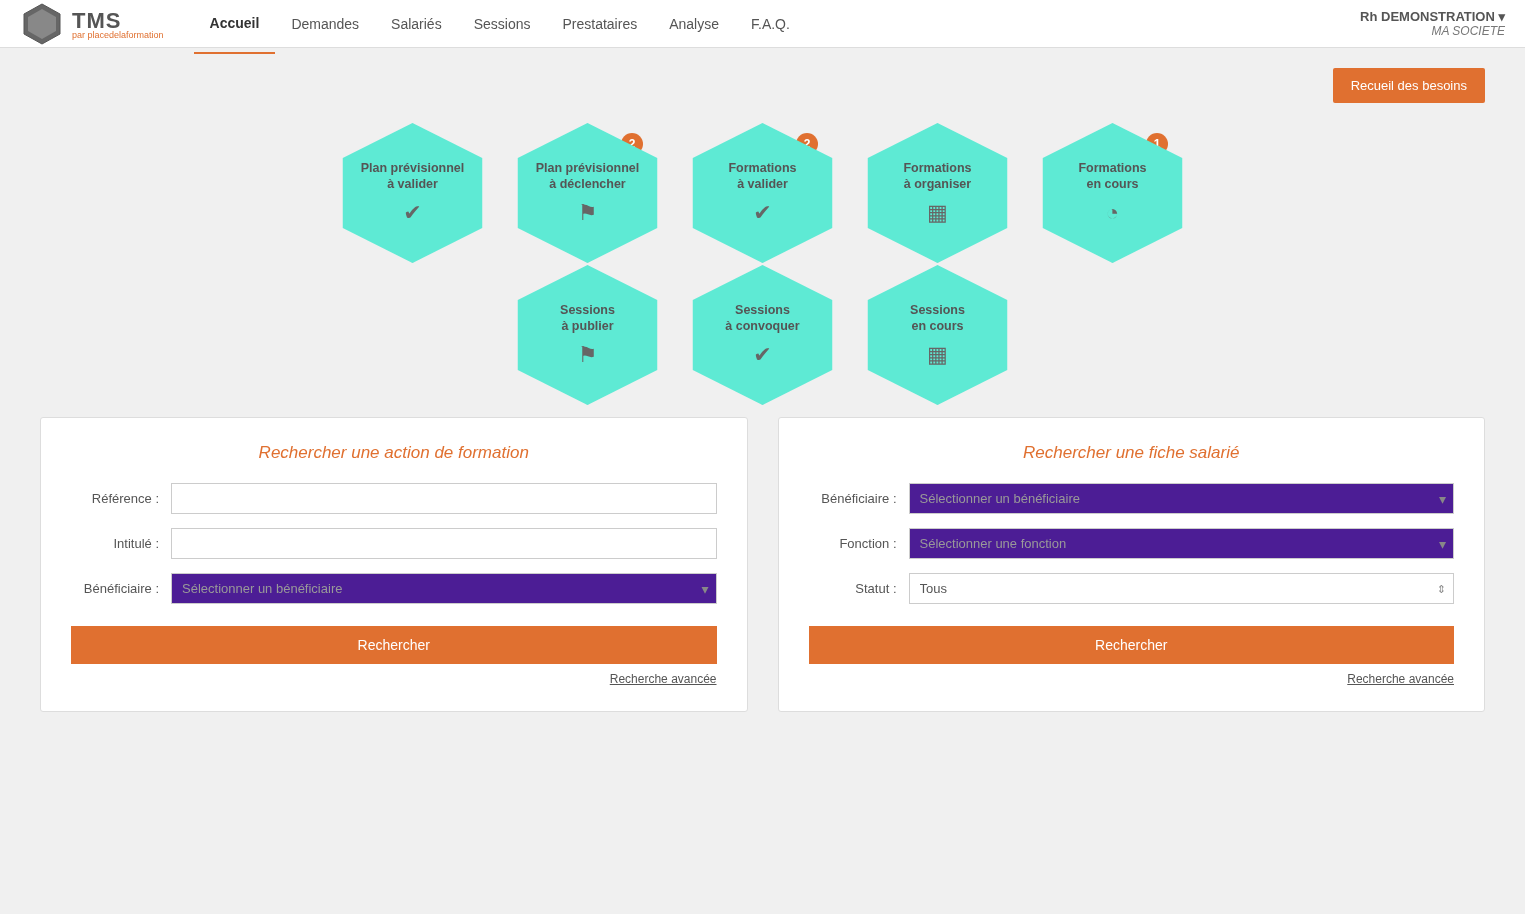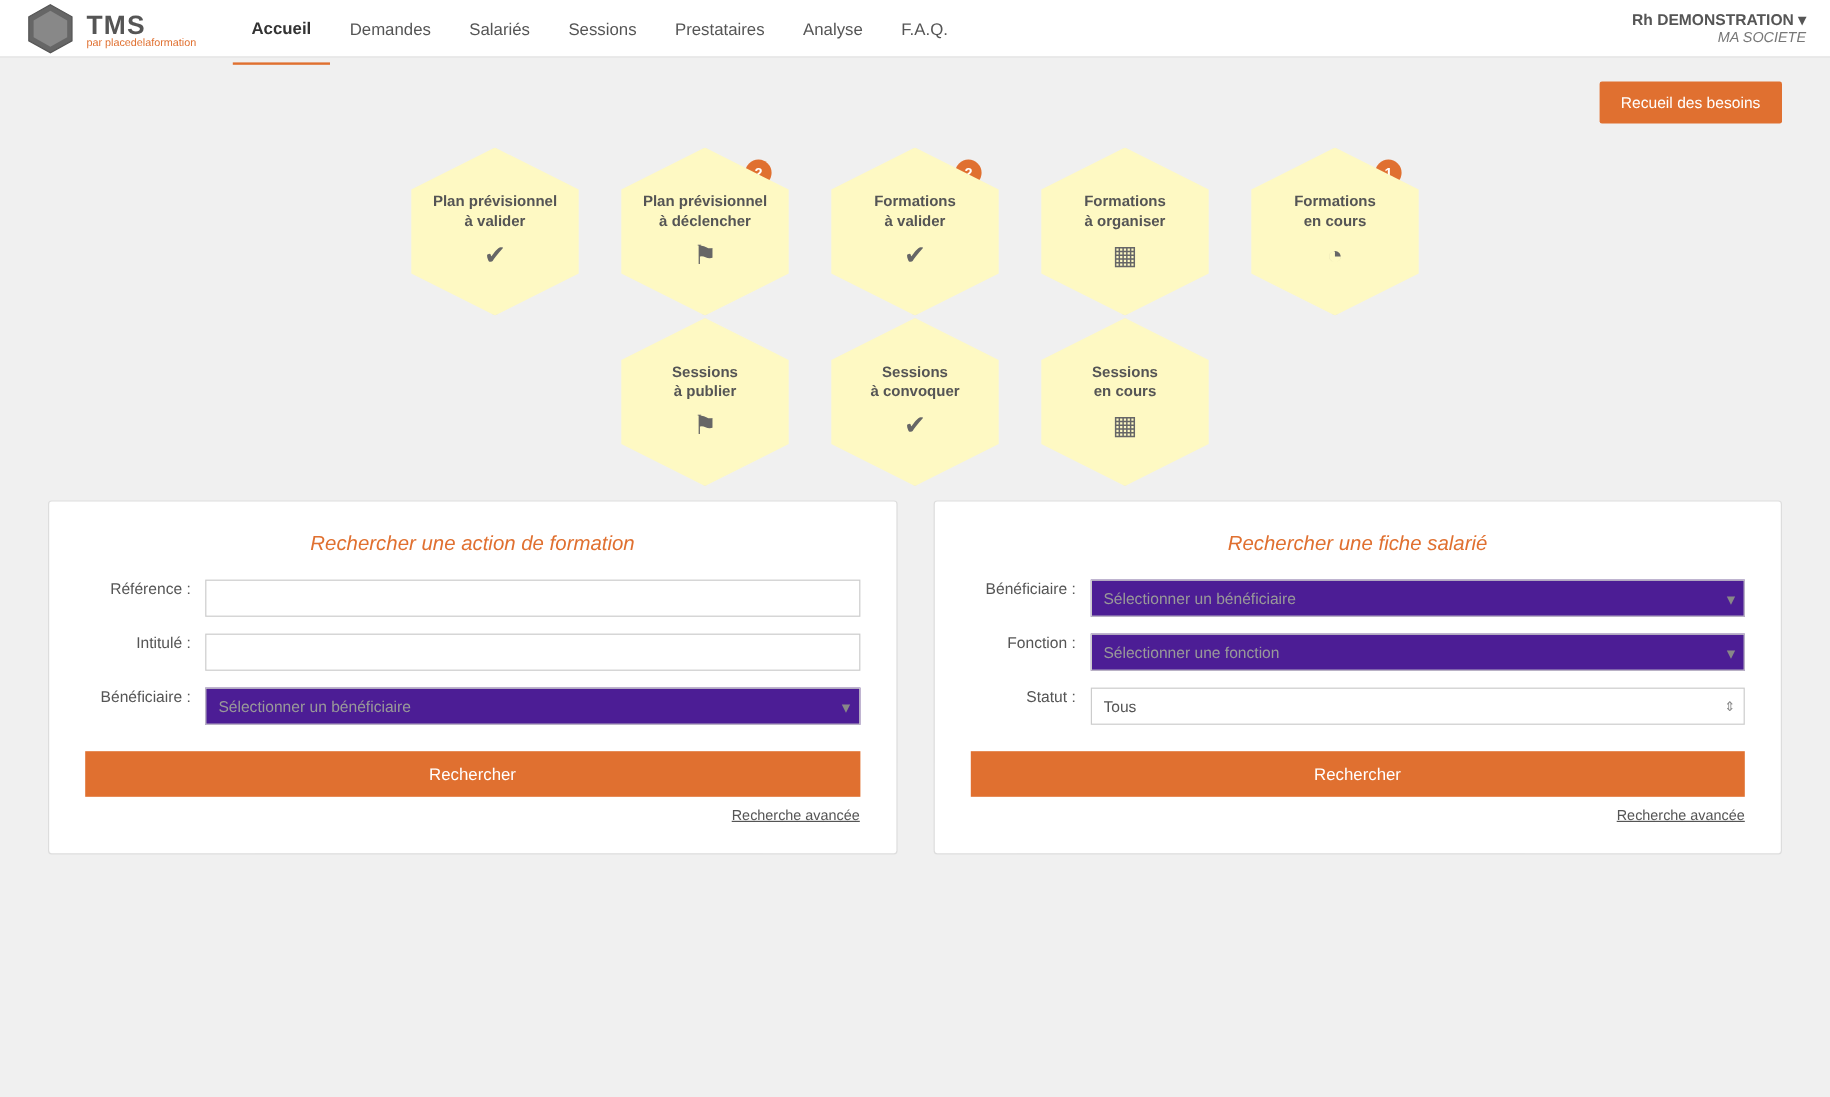--- a/index.html
+++ b/index.html
@@ -117,21 +117,21 @@
       height: 140px;
       margin: 0 10px;
       display: flex;
       align-items: center;
       justify-content: center;
       cursor: pointer;
     }
     .hex-shape {
       width: 100%;
       height: 100%;
-      background: #fef9c3;
+      background: #5eead4;
       clip-path: polygon(50% 0%, 95% 25%, 95% 75%, 50% 100%, 5% 75%, 5% 25%);
       display: flex;
       flex-direction: column;
       align-items: center;
       justify-content: center;
       text-align: center;
       padding: 20px 15px;
       box-shadow: 0 1px 3px rgba(0,0,0,0.1);
     }
     .hex-label {
@@ -176,21 +176,21 @@
     }
     .search-card-title {
       text-align: center;
       color: #e07030;
       font-style: italic;
       font-size: 17px;
       margin-bottom: 20px;
     }
     .form-row {
       display: flex;
-      align-items: flex-start;
+      align-items: center;
       margin-bottom: 14px;
     }
     .form-label {
       width: 100px;
       text-align: right;
       padding-right: 12px;
       color: #555;
       font-size: 13px;
       flex-shrink: 0;
     }

